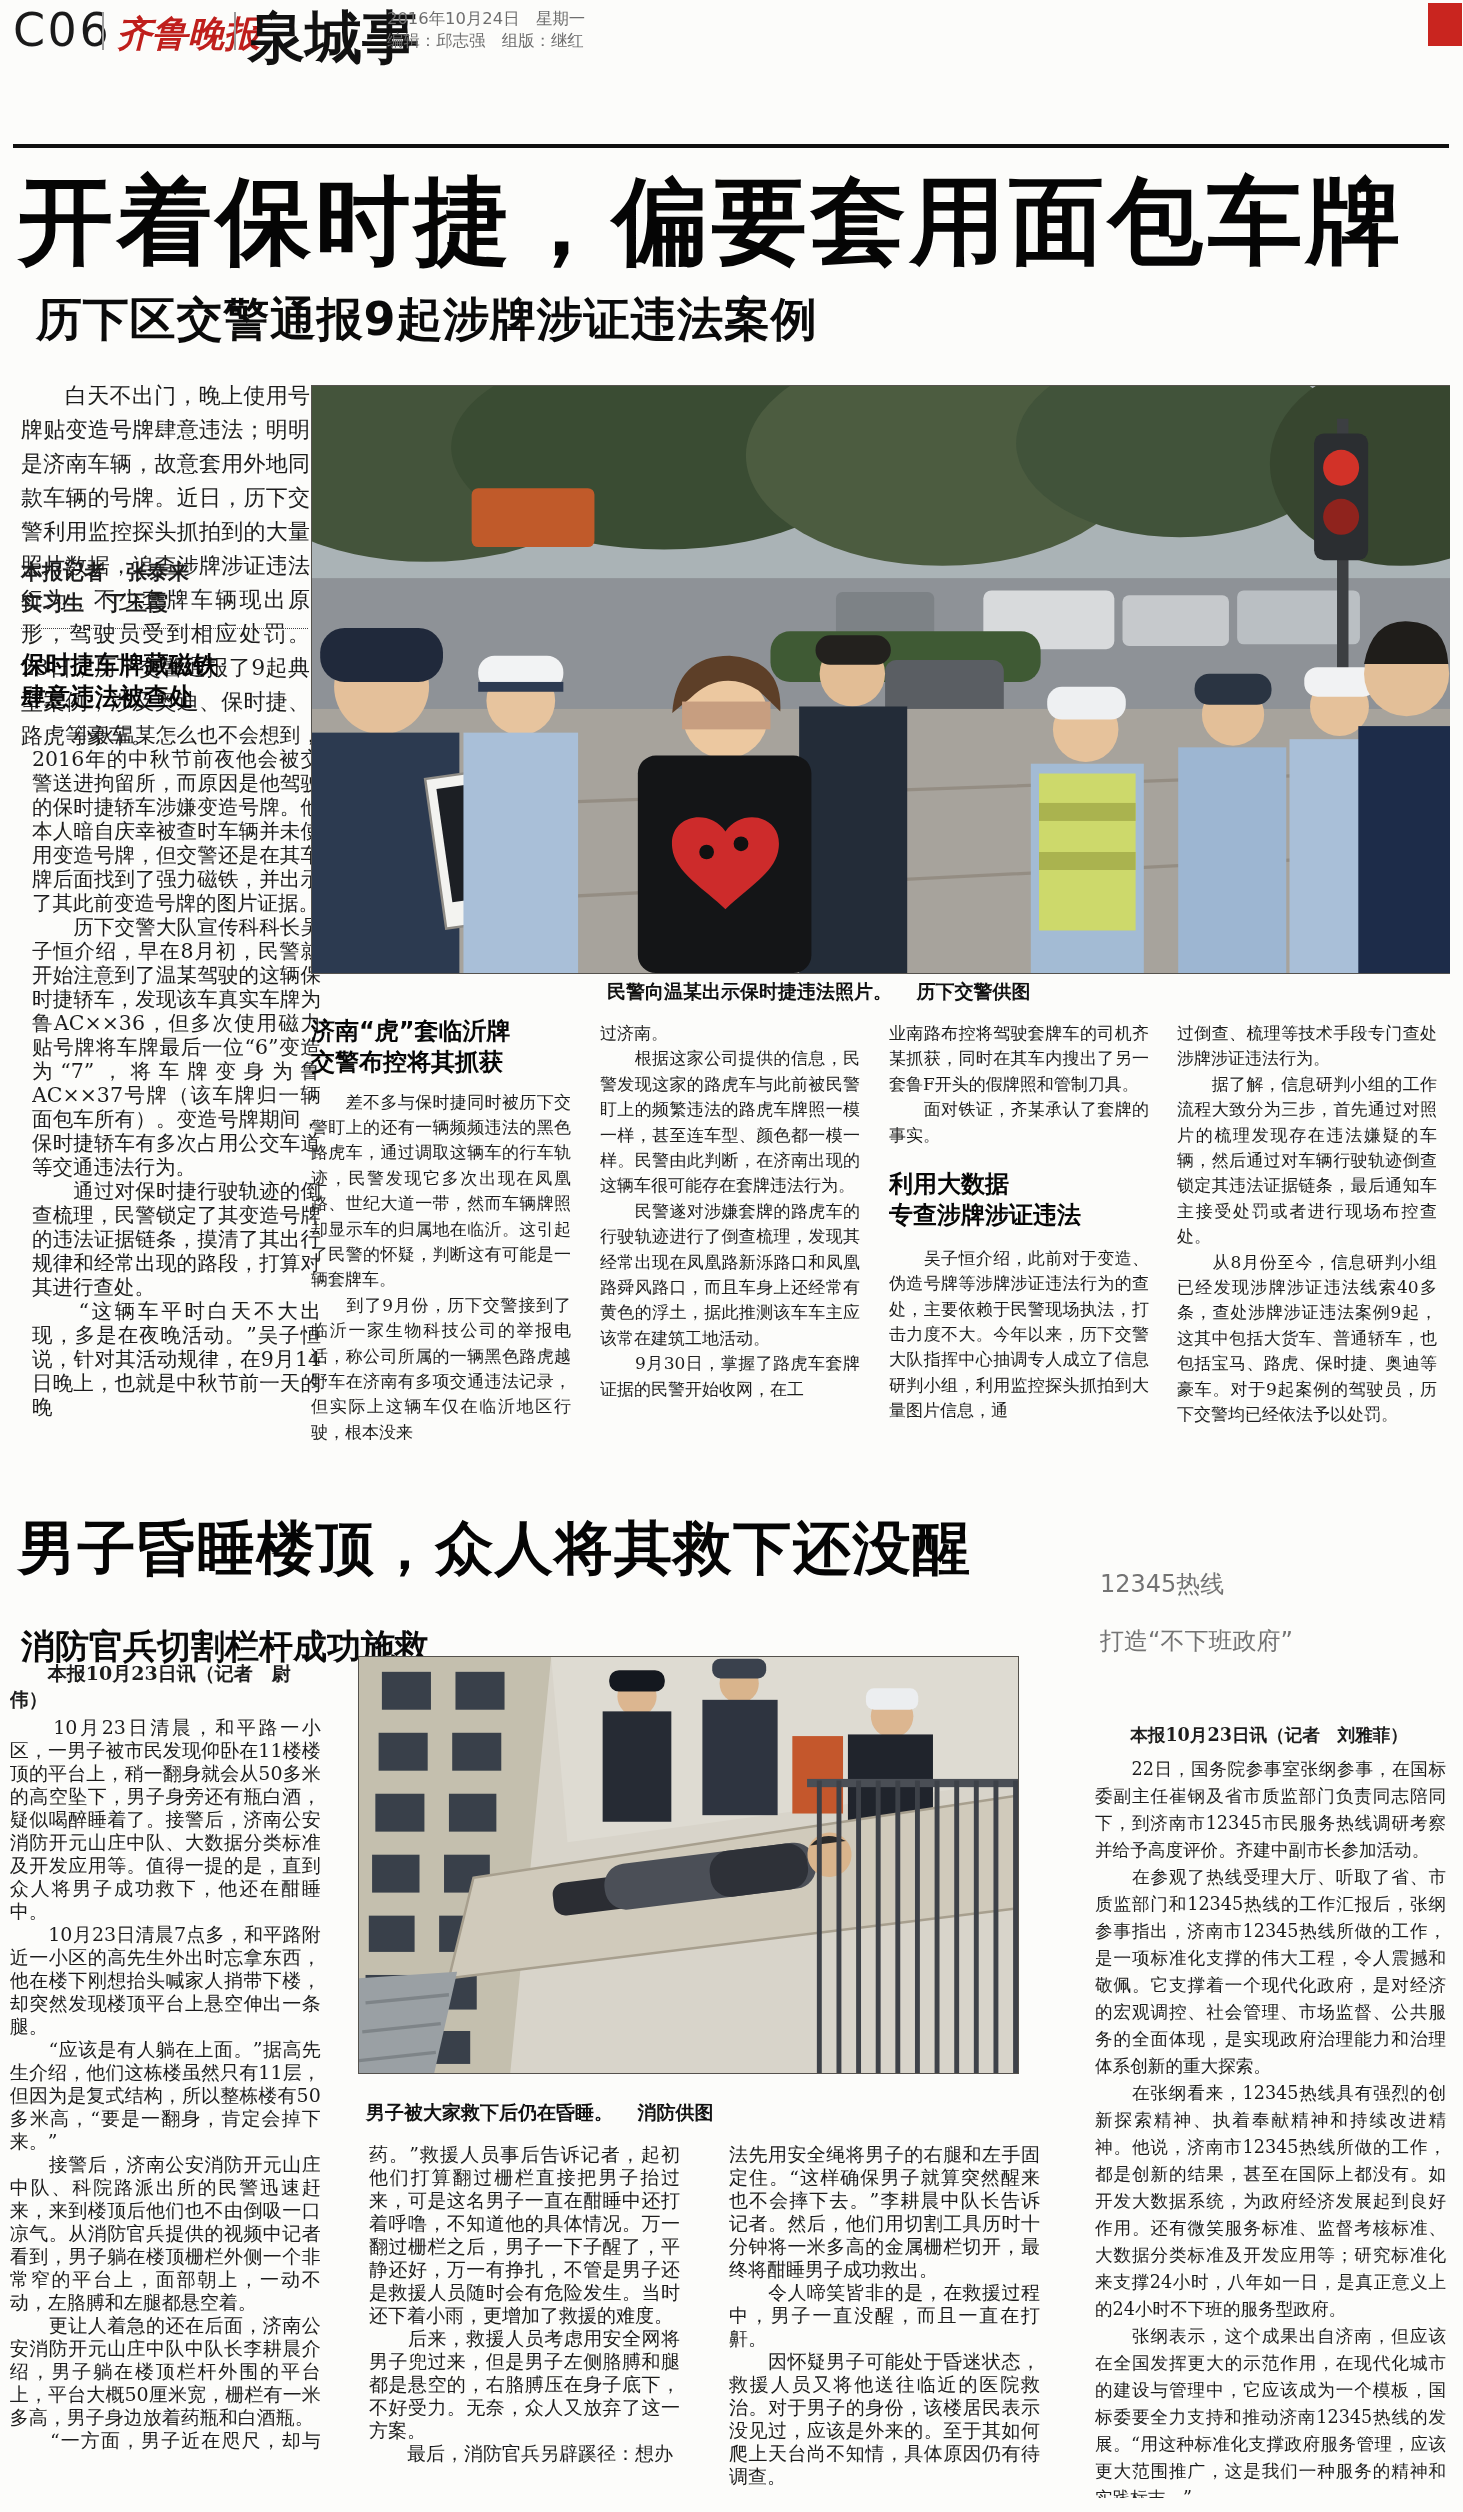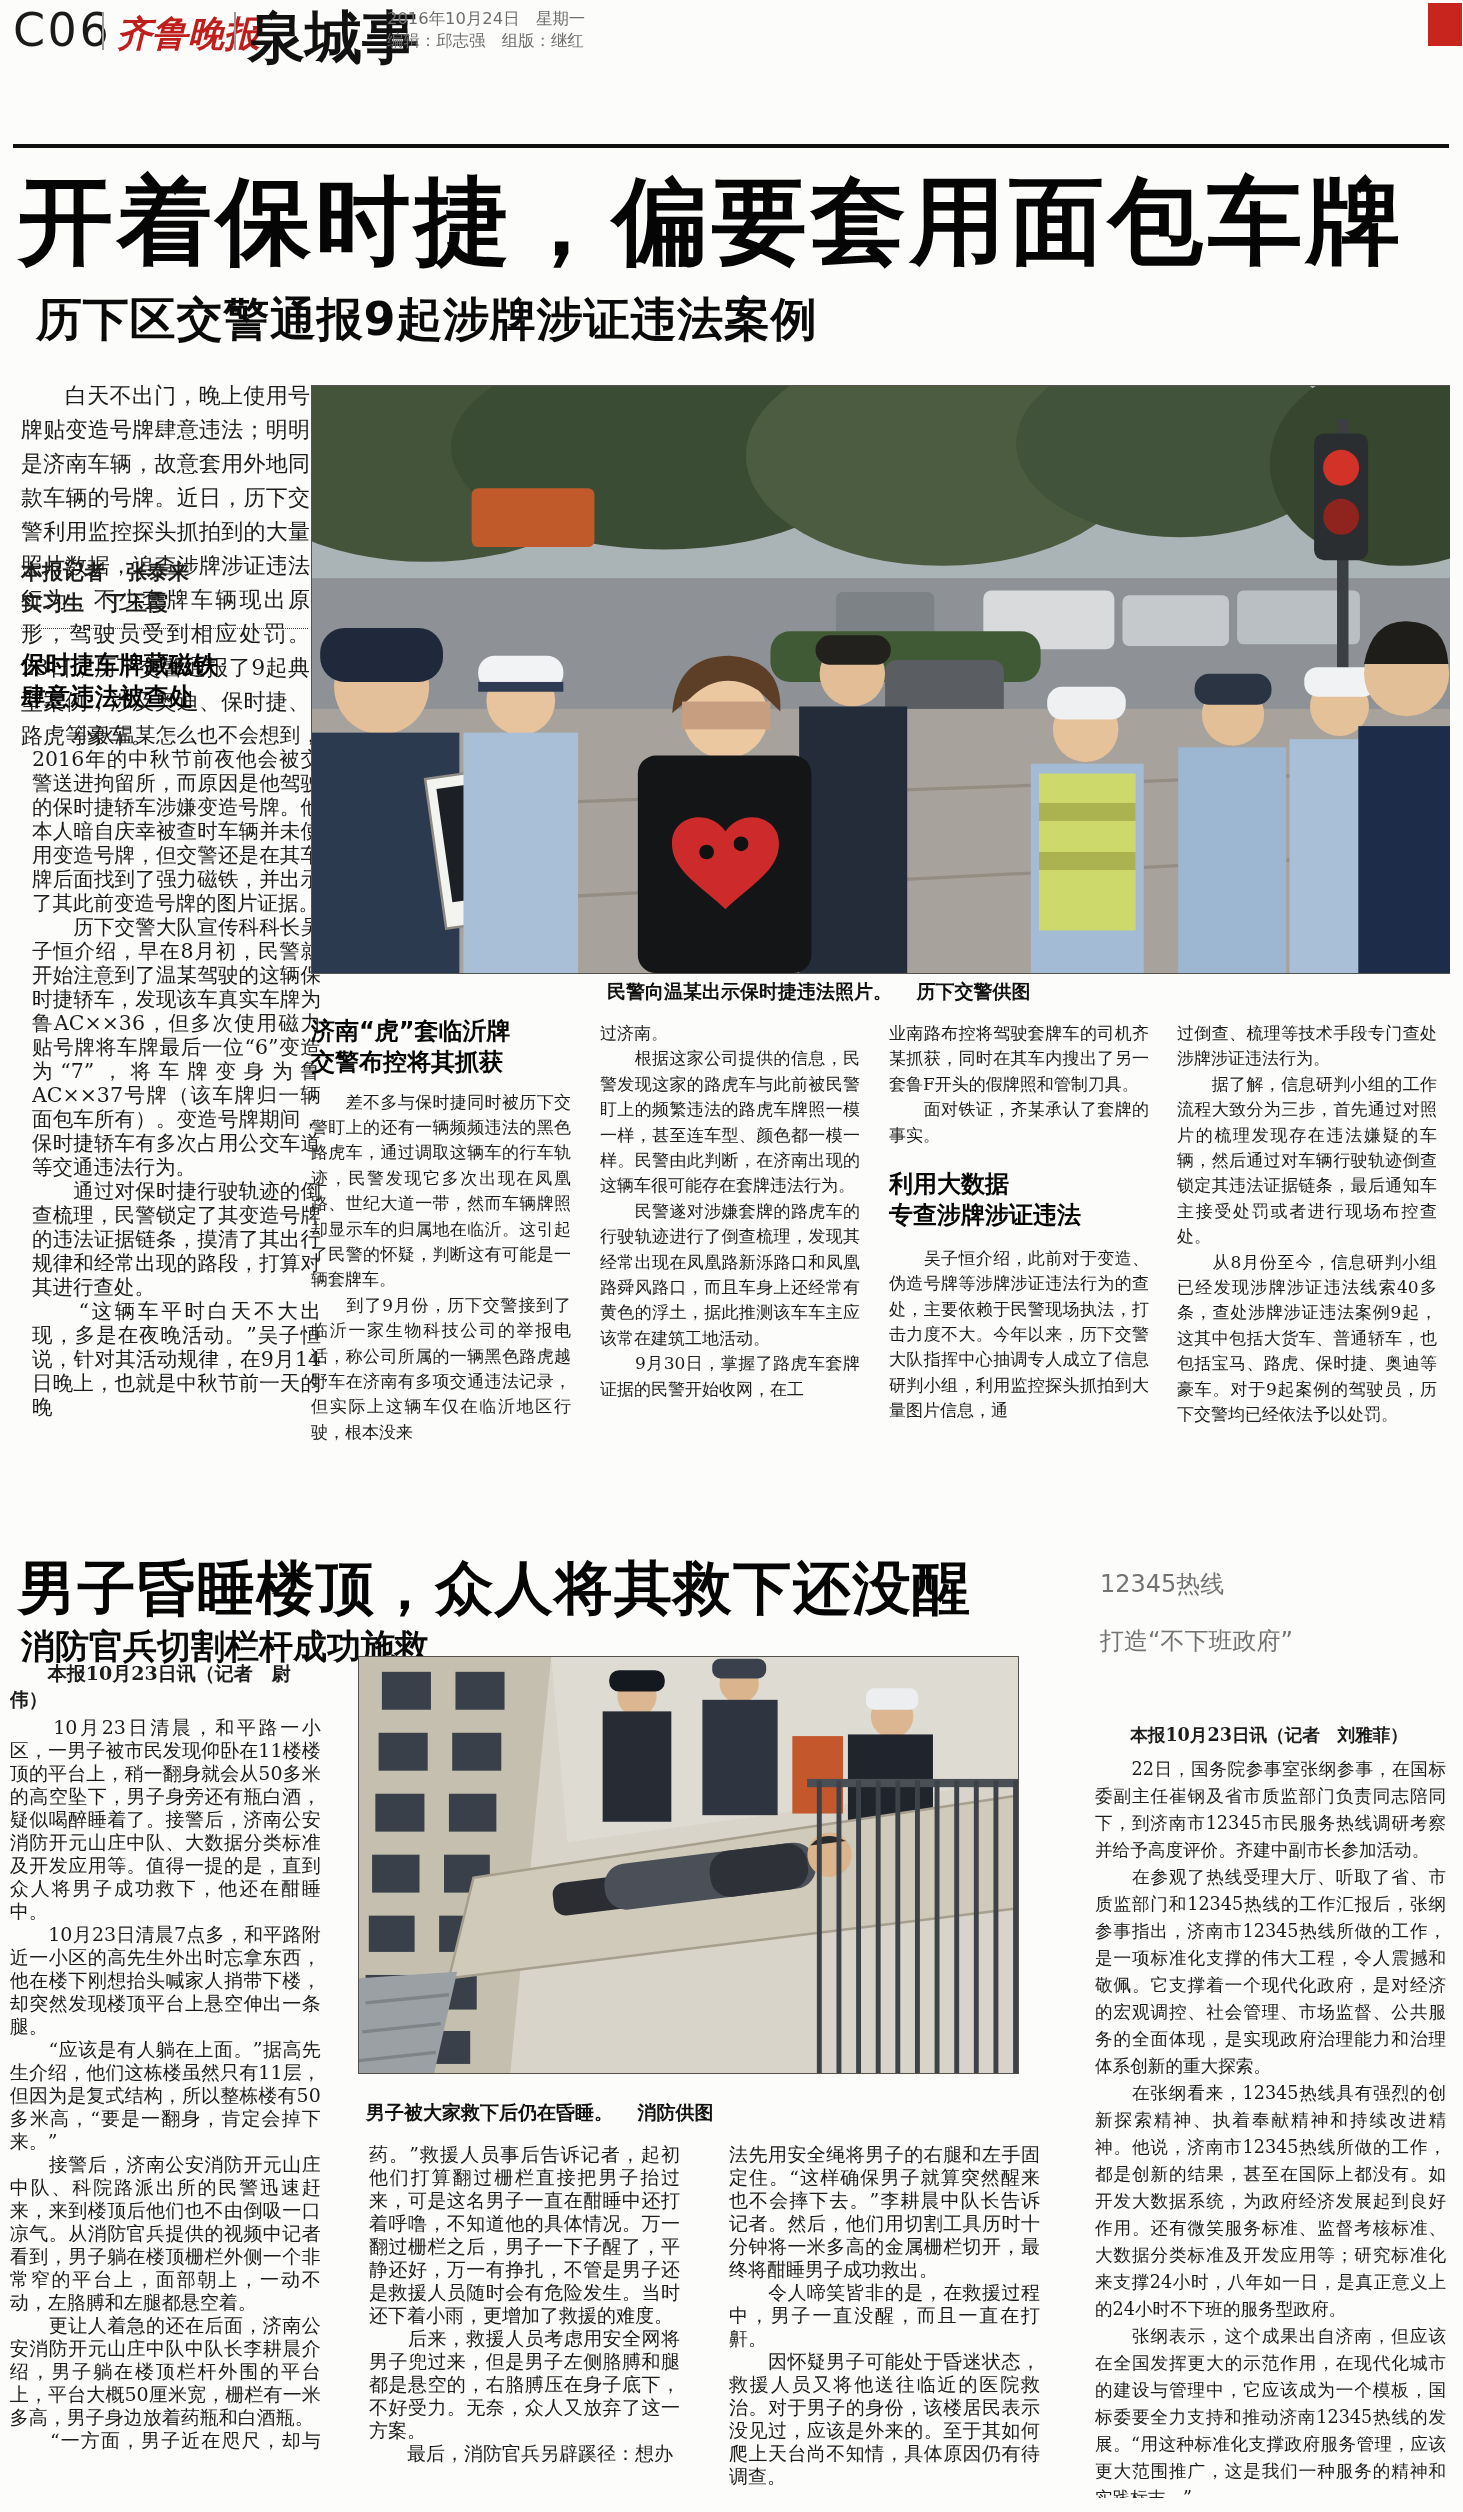--- a/index.html
+++ b/index.html
@@ -26,21 +26,21 @@
   .bodycol p{margin:0;}
   .wide-body{font-size:20.5px;line-height:24px;}
   .narrow-body{font-size:17px;line-height:25.4px;}
   .a2-body{font-size:19px;line-height:23px;}
   .sb-body{font-size:17.6px;line-height:27px;}
   .photo-frame{border:0.8px solid #55524d;box-sizing:border-box;}
   .caption{font-family:"DejaVu Sans","Liberation Sans",sans-serif;font-size:19px;font-weight:700;color:#111;white-space:nowrap;}
   .caption .credit{margin-left:24.6px;}
   .col-subhead{font-family:"DejaVu Sans","Liberation Sans",sans-serif;font-size:24px;font-weight:800;line-height:31px;color:#070707;}
   
-  .a2-headline{font-family:"DejaVu Sans","Liberation Sans",sans-serif;font-size:58px;font-weight:900;letter-spacing:1.6px;white-space:nowrap;color:#050505;margin-top:40px;}
+  .a2-headline{font-family:"DejaVu Sans","Liberation Sans",sans-serif;font-size:58px;font-weight:900;letter-spacing:1.6px;white-space:nowrap;color:#050505;}
   .a2-subhead{font-family:"DejaVu Sans","Liberation Sans",sans-serif;font-size:34px;font-weight:700;white-space:nowrap;color:#0a0a0a;}
   .a2-byline{font-size:19px;font-weight:700;margin:0 0 3.3px 0;text-indent:2em;}
   
   .sb-title{font-family:"DejaVu Sans","Liberation Sans",sans-serif;font-size:24px;font-weight:400;white-space:nowrap;color:#737373;}
   .sb-byline{font-size:17.6px;font-weight:700;text-indent:2em;}
 </style>
 </head>
 <body>
 
 <div class="page">

